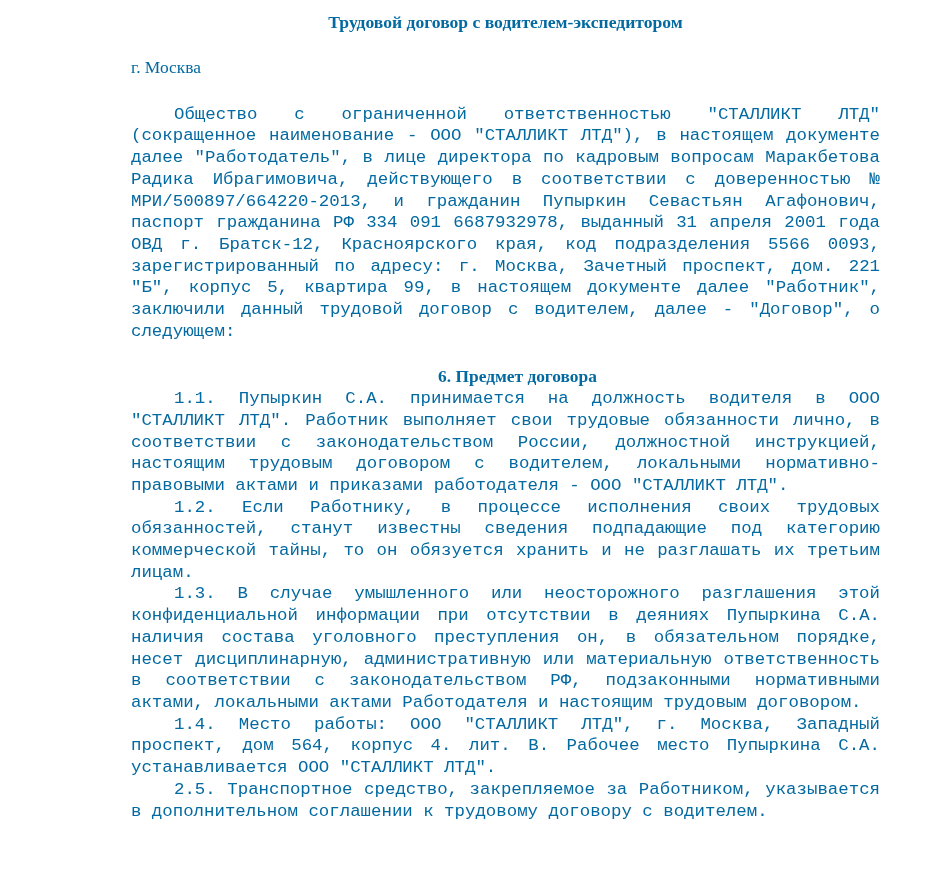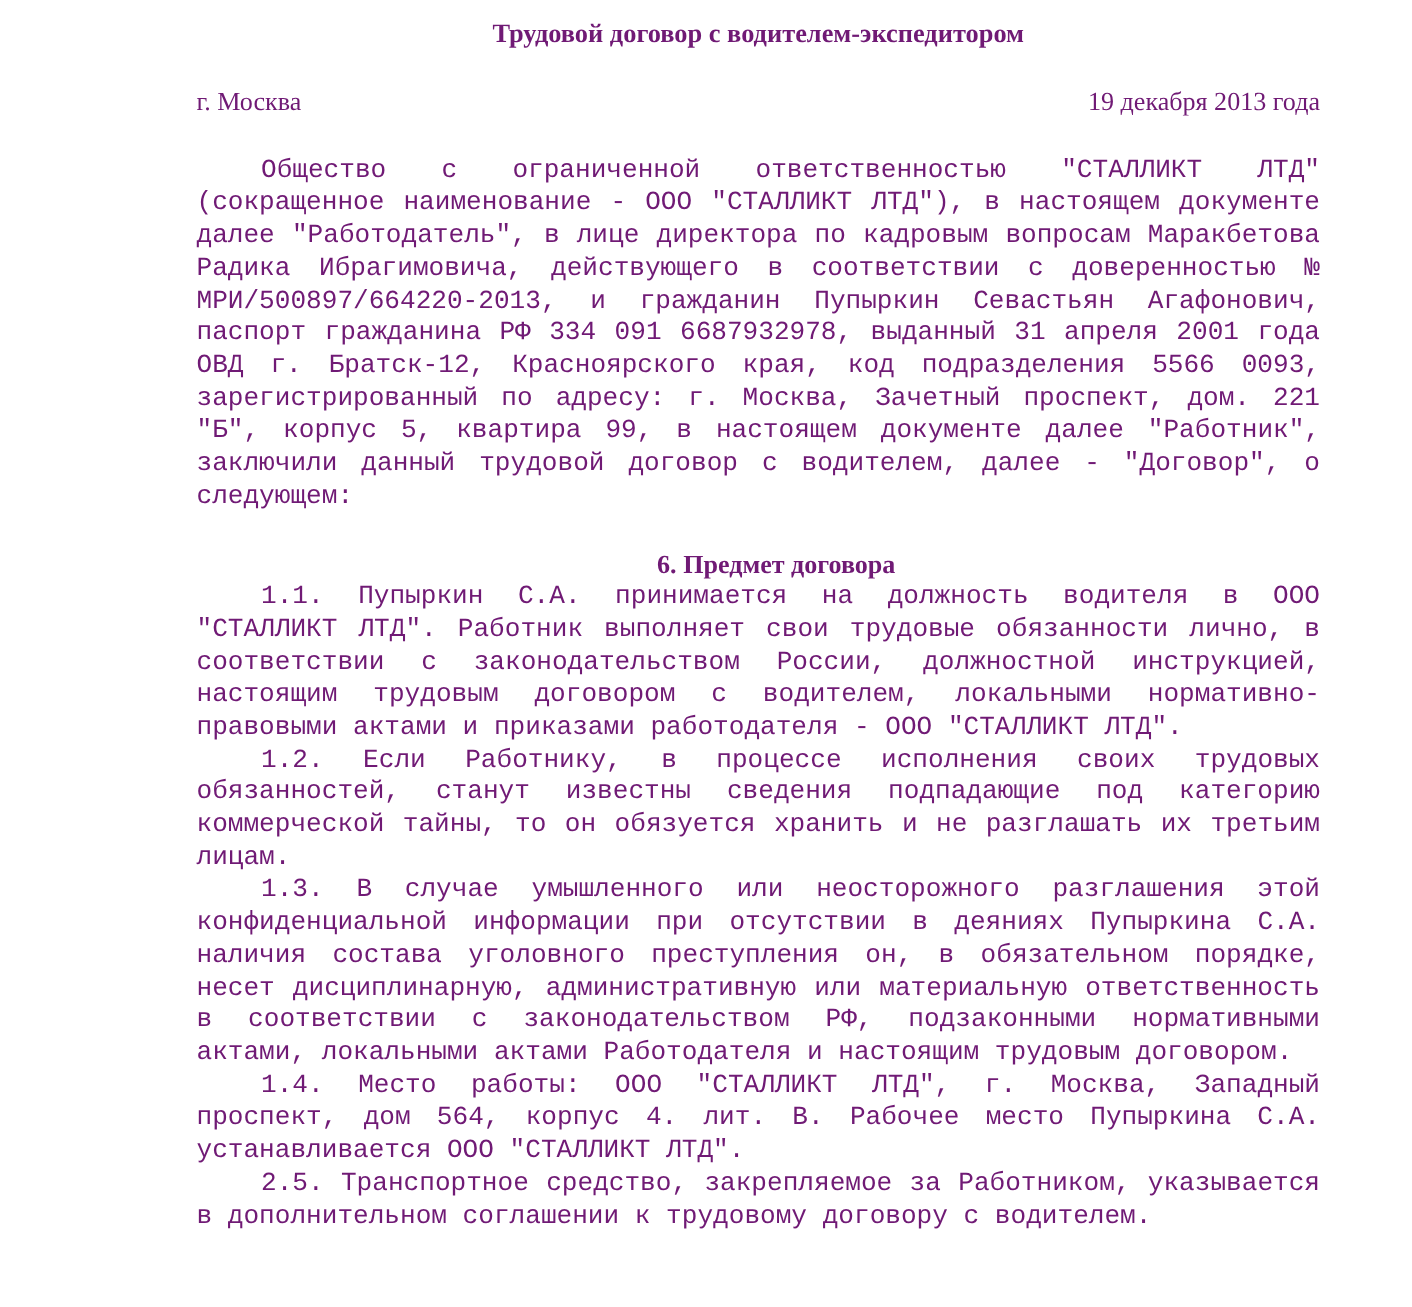--- a/index.html
+++ b/index.html
@@ -1,20 +1,20 @@
 <!DOCTYPE html>
 <html><head>
 <meta charset="utf-8">
 <style>
   html, body { margin: 0; padding: 0; background: #ffffff; }
   body { width: 941px; height: 871px; overflow: hidden; position: relative; }
   .page {
     position: absolute; left: 131px; top: 0; width: 749px;
     font-family: "Liberation Serif", "DejaVu Serif", serif;
-    font-size: 17.4px; line-height: 21.7px; color: #701a75;
+    font-size: 17.4px; line-height: 21.7px; color: #0369a1;
   }
   .title {
     text-align: center; font-weight: bold; margin: 11px 0 0 0;
     font-size: 17.6px; line-height: 22px;
   }
   .place-date { display: flex; justify-content: space-between; margin-top: 24px; font-family: Liberation Serif, serif; }
   .para { text-align: justify; text-indent: 43px; margin: 0; font-family: Liberation Mono, monospace; }
   .intro { margin-top: 25px; }
   .section-title {
     text-align: center; font-weight: bold; margin: 24px 0 0 0;
@@ -22,21 +22,20 @@
   }
 </style>
 </head>
 <body>
 
 <div class="page">
   <h1 class="title">Трудовой договор с водителем-экспедитором</h1>
 
   <div class="place-date">
     <span>г. Москва</span>
-    <span>19 декабря 2013 года</span>
   </div>
 
   <p class="para intro">Общество с ограниченной ответственностью  "СТАЛЛИКТ ЛТД" (сокращенное наименование - ООО "СТАЛЛИКТ ЛТД"), в настоящем документе далее "Работодатель", в лице директора по кадровым вопросам Маракбетова Радика Ибрагимовича, действующего  в соответствии с доверенностью № МРИ/500897/664220-2013, и гражданин Пупыркин Севастьян Агафонович, паспорт гражданина РФ 334 091   6687932978, выданный 31 апреля 2001 года ОВД г. Братск-12, Красноярского края, код подразделения 5566 0093, зарегистрированный по адресу: г. Москва, Зачетный проспект, дом. 221 "Б", корпус 5, квартира 99, в настоящем документе далее "Работник", заключили данный трудовой договор с водителем, далее - "Договор", о следующем:</p>
 
   <div class="section-title">6. Предмет договора</div>
 
   <p class="para">1.1. Пупыркин С.А. принимается на должность водителя в ООО "СТАЛЛИКТ ЛТД". Работник выполняет свои трудовые обязанности лично, в соответствии с законодательством России, должностной инструкцией, настоящим трудовым договором с водителем, локальными нормативно-правовыми актами и приказами работодателя - ООО "СТАЛЛИКТ ЛТД".</p>
   <p class="para">1.2. Если Работнику, в процессе исполнения своих трудовых обязанностей, станут известны сведения подпадающие под категорию коммерческой тайны, то он обязуется хранить и не разглашать их третьим лицам.</p>
   <p class="para">1.3. В случае умышленного или неосторожного разглашения этой конфиденциальной информации при отсутствии в деяниях Пупыркина С.А. наличия состава уголовного преступления он, в обязательном порядке, несет дисциплинарную, административную или материальную ответственность в соответствии с законодательством РФ, подзаконными нормативными актами, локальными актами Работодателя и настоящим трудовым договором.</p>
   <p class="para">1.4. Место работы: ООО "СТАЛЛИКТ ЛТД", г. Москва, Западный проспект, дом 564, корпус 4. лит. В. Рабочее место Пупыркина С.А. устанавливается ООО "СТАЛЛИКТ ЛТД".</p>

